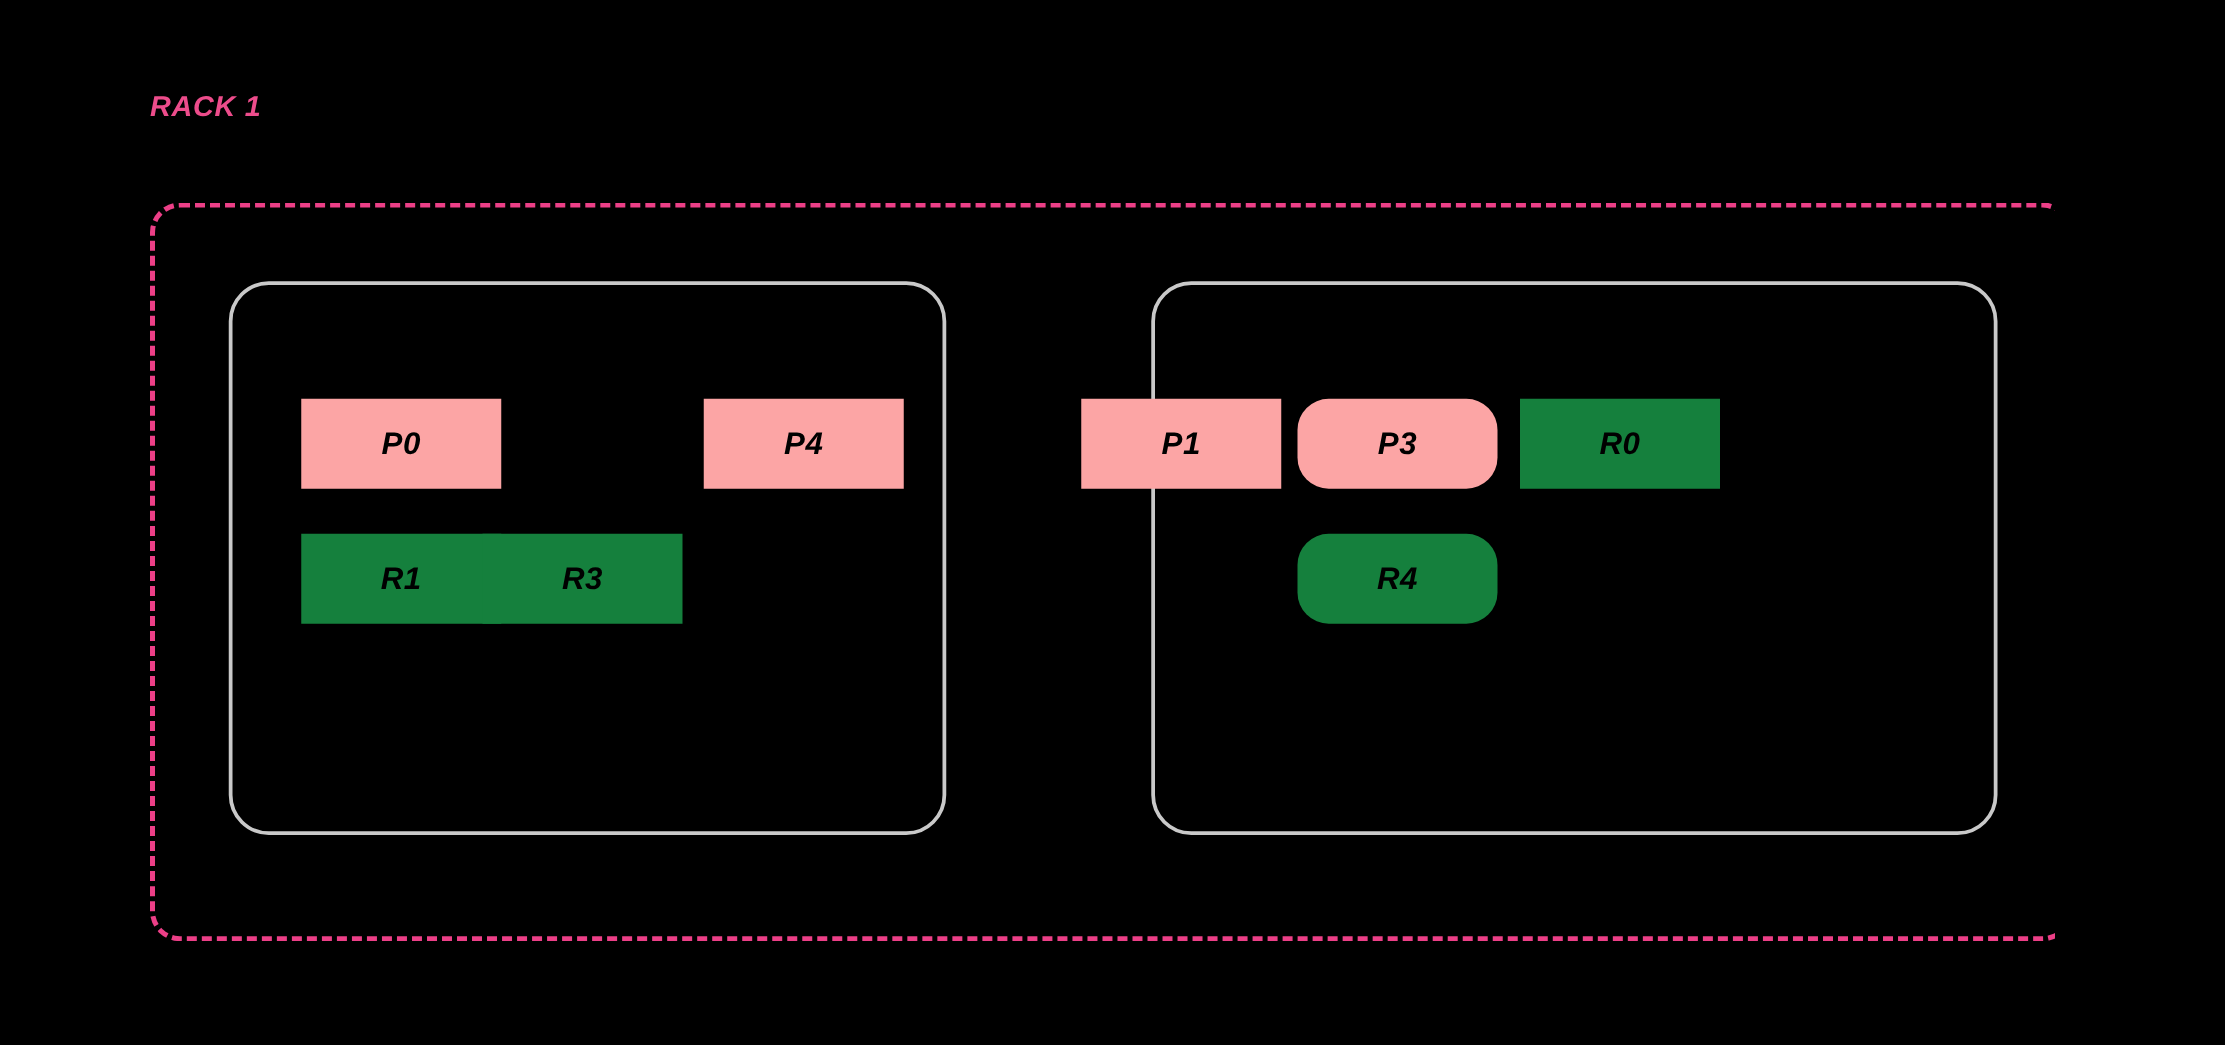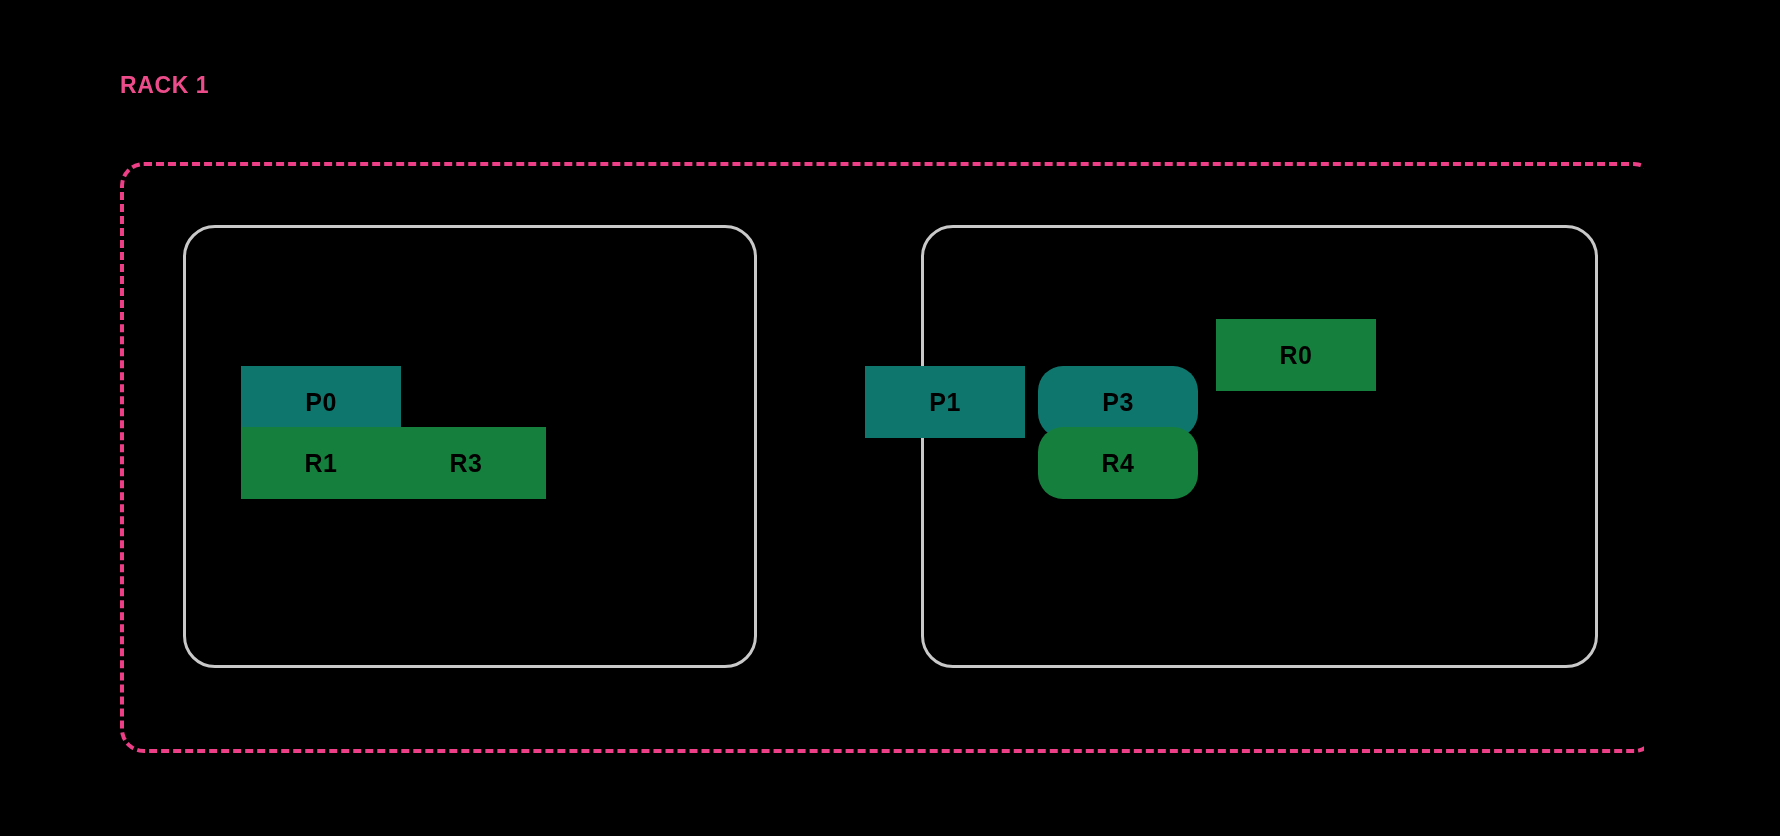--- a/index.html
+++ b/index.html
@@ -9,20 +9,21 @@
   }
   body {
     font-family: "Liberation Sans", sans-serif;
   }
   #canvas {
     position: relative;
     width: 1644px;
     height: 836px;
     background: #000000;
     overflow: hidden;
+    font-style: italic;
   }
   .rack-label {
     position: absolute;
     left: 120px;
     top: 74px;
     font-size: 23px;
     font-weight: bold;
     letter-spacing: 0.6px;
     color: #ed4c8b;
     white-space: nowrap;
@@ -57,21 +58,21 @@
     height: 72px;
     display: flex;
     align-items: center;
     justify-content: center;
     color: #000000;
     font-size: 25px;
     font-weight: bold;
     letter-spacing: 0.5px;
     line-height: 1;
   }
-  .unit.primary { background: #0f766e; margin-top: 47px; }
+  .unit.primary { background: #fca5a5; }
   .unit.replica { background: #15803d; }
 
   
   .c0 { left: 241px; }
   .c1 { left: 386px; }
   .c2 { left: 563px; }
   
   .d0 { left: 865px; }
   .d1 { left: 1038px; border-radius: 25px; }
   .d2 { left: 1216px; }
@@ -85,20 +86,21 @@
 <div id="canvas">
 
   <div class="rack-label">RACK 1</div>
 
   <div class="rack-boundary"></div>
 
   <div class="node-group left"></div>
   <div class="node-group right"></div>
 
   <div class="unit primary c0 r0">P0</div>
+  <div class="unit primary c2 r0">P4</div>
   <div class="unit replica c0 r1">R1</div>
   <div class="unit replica c1 r1">R3</div>
 
   <div class="unit primary d0 r0">P1</div>
   <div class="unit primary d1 r0">P3</div>
   <div class="unit replica d2 r0">R0</div>
   <div class="unit replica d1 r1">R4</div>
 
 </div>
 

